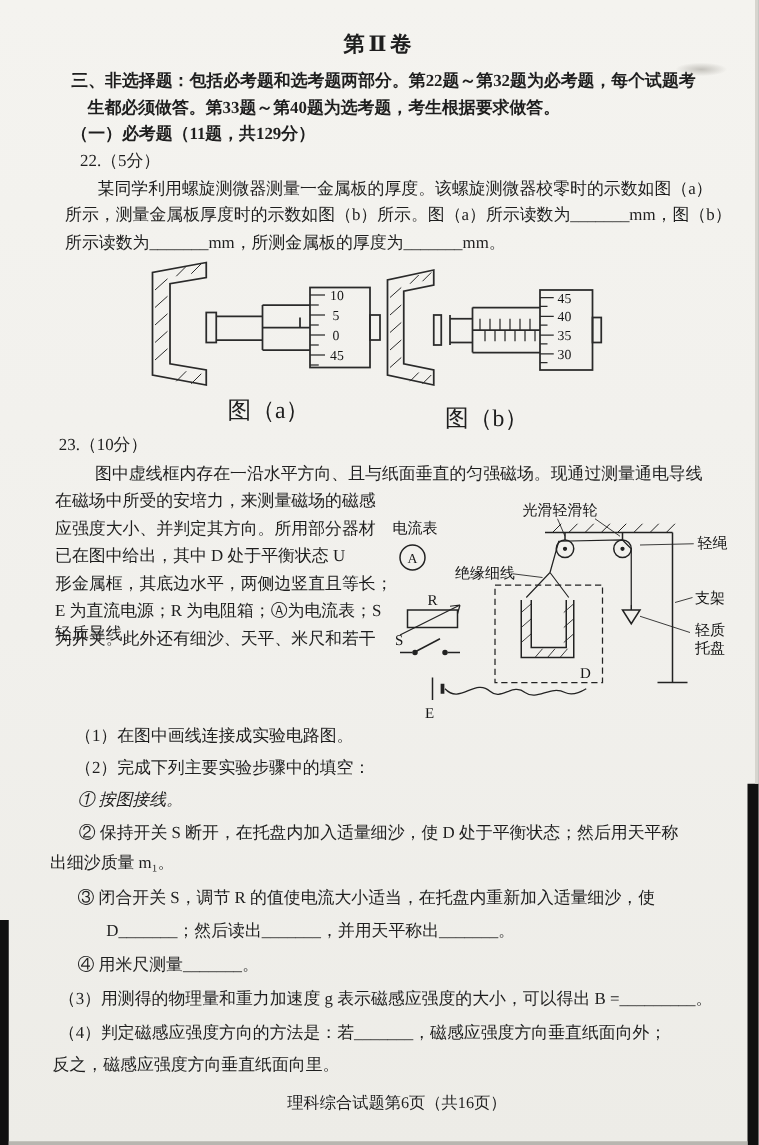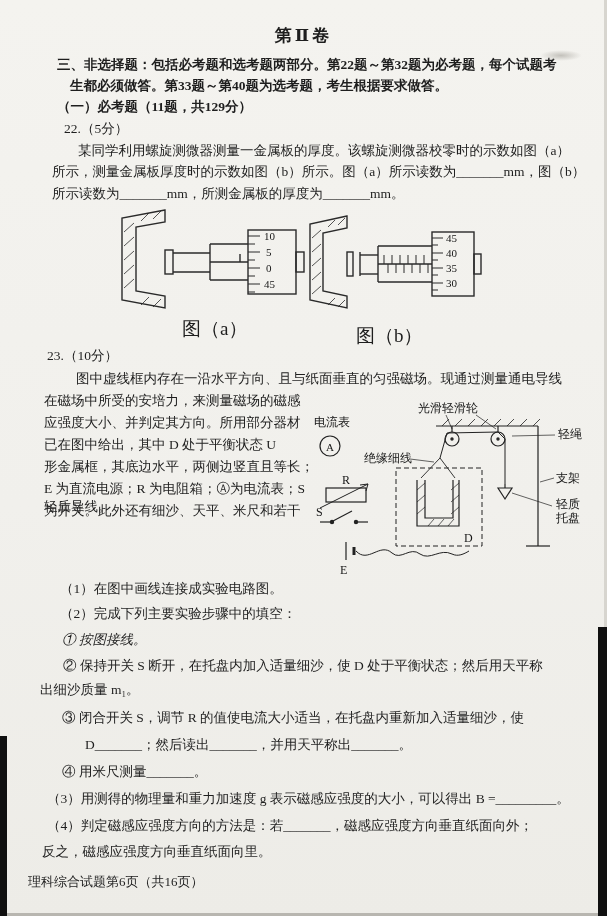--- a/index.html
+++ b/index.html
@@ -7,21 +7,21 @@
   .page {
     position:relative; width:607px; height:916px; margin:0 auto;
     background:linear-gradient(180deg,#f4f3ef 0%,#f1f0ec 55%,#edecE7 100%);
     font-family:"Liberation Serif","DejaVu Serif",serif;
     color:#1e1e1e; overflow:hidden;
   }
   .t { position:absolute; font-size:13.5px; line-height:1.2; white-space:nowrap; }
   .b { font-weight:bold; }
   .title { left:0; width:100%; text-align:center; font-size:17px; font-weight:bold; letter-spacing:3px; }
   .fig-label { font-size:19px; }
-  .footer { left:0; width:100%; font-size:13px;padding-left:28px; }
+  .footer { left:0; width:100%; text-align:center; font-size:13px;padding-left:28px; }
   svg { position:absolute; overflow:visible; }
   svg text { font-family:"Liberation Serif","DejaVu Serif",serif; fill:#161616; }
   .artifact { position:absolute; }
 </style>
 </head>
 <body>
 
 <div class="page">
 
   <div class="t title" style="top:26px;">第Ⅱ卷</div>

